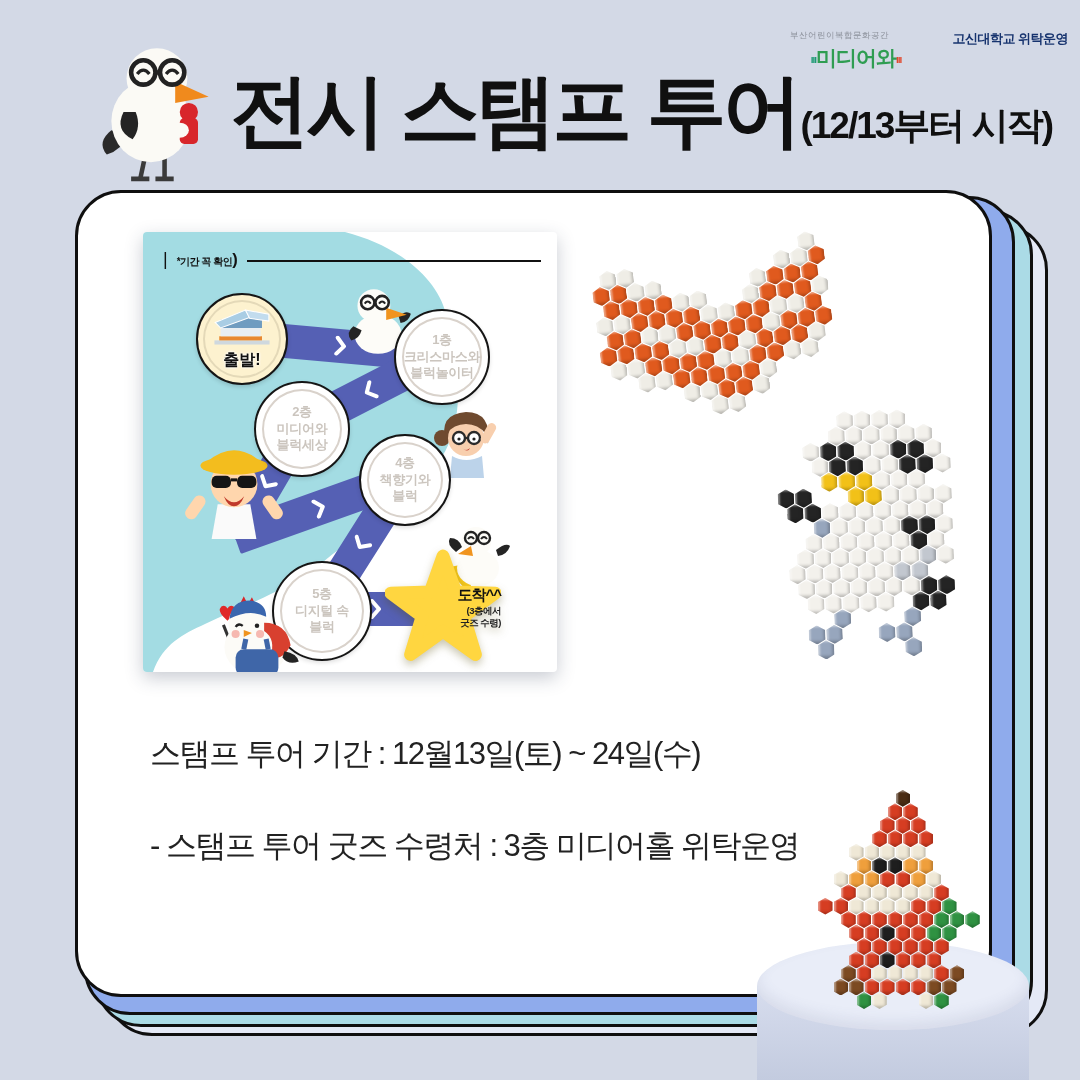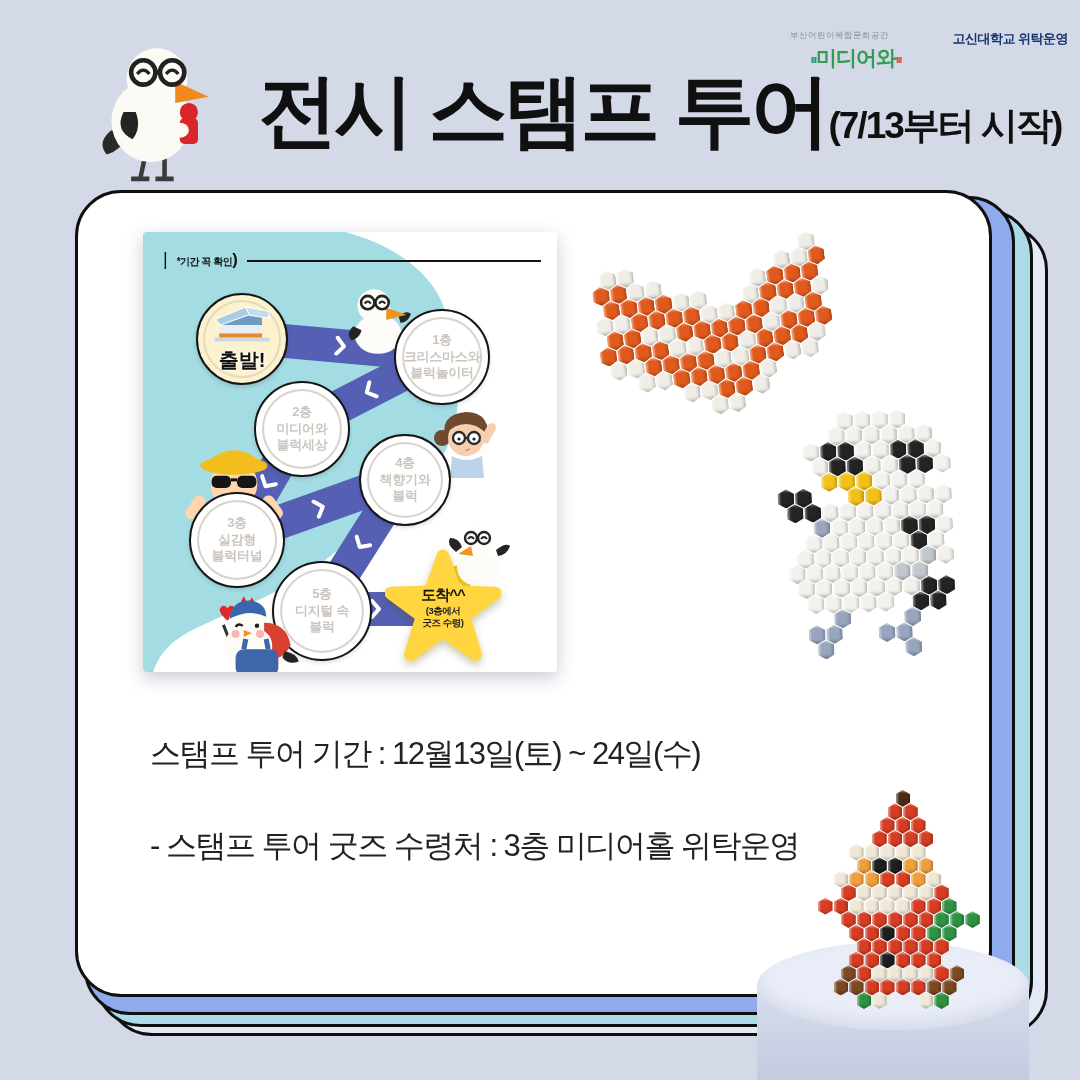--- a/index.html
+++ b/index.html
@@ -1,20 +1,20 @@
 <!DOCTYPE html>
 <html><head>
 <meta charset="utf-8">
 <style>
   html,body{margin:0;padding:0;}
   body{width:1080px;height:1080px;overflow:hidden;font-family:"Liberation Sans","DejaVu Sans",sans-serif;}
   #poster{position:relative;width:1080px;height:1080px;background:#d3d9e6;overflow:hidden;}
 
   
-  .title-row{position:absolute;left:258px;top:58px;display:flex;align-items:baseline;color:#101010;white-space:nowrap;}
+  .title-row{position:absolute;left:230px;top:58px;display:flex;align-items:baseline;color:#101010;white-space:nowrap;}
   .title-main{font-size:80px;font-weight:900;letter-spacing:-4px;}
   .title-suffix{font-size:37px;font-weight:900;letter-spacing:-2px;margin-left:2px;}
   .mascot{position:absolute;left:84px;top:36px;width:152px;height:152px;}
 
   .logo-small{position:absolute;left:786px;top:30px;width:140px;text-align:center;}
   .logo-small .cap{font-size:8.5px;color:#8a8f99;letter-spacing:.5px;text-align:left;margin-left:4px;}
   .logo-small .nm{font-size:21px;font-weight:900;color:#2f9d52;letter-spacing:-1px;margin-top:2px;}
   .logo-small .tick{font-size:10px;font-weight:900;vertical-align:2px;}
   .tick.red{color:#e1482e;} .tick.grn{color:#1d9a74;}
   .logo-org{position:absolute;right:12px;top:30px;text-align:right;color:#16336e;}
@@ -40,27 +40,27 @@
   .map-heading .rule{flex:1;border-bottom:2.5px solid #111;margin-left:9px;transform:translateY(-3px);}
 
   .ribbon{position:absolute;height:34px;background:#5560b4;z-index:2;display:flex;align-items:center;justify-content:center;border-radius:2px;}
   .ribbon svg{display:block;}
 
   .stop{position:absolute;background:#fff;border:2.5px solid #151515;border-radius:50%;z-index:4;
     box-shadow:inset 0 0 0 6px #ffffff, inset 0 0 0 8px #d9d2cb, 0 2px 4px rgba(0,0,0,.12);
     display:flex;flex-direction:column;align-items:center;justify-content:center;text-align:center;}
   .stop .ln{font-size:13px;line-height:16.5px;font-weight:700;color:#cbc5be;letter-spacing:-0.3px;}
   .stop.start{background:#fdf2cf;box-shadow:inset 0 0 0 5px #fdf2cf, inset 0 0 0 7px #e4d9b8, 0 2px 4px rgba(0,0,0,.15);}
-  .stop.start .lbl{font-size:20px;font-weight:900;color:#111;margin-top:1px;text-shadow:0 0 3px #fff,0 0 3px #fff;}
+  .stop.start .lbl{font-size:16px;font-weight:900;color:#111;margin-top:1px;text-shadow:0 0 3px #fff,0 0 3px #fff;}
 
   .char{position:absolute;z-index:3;}
   .char.front{z-index:5;}
 
   #star-finish{position:absolute;left:242px;top:317px;width:116px;height:116px;z-index:4;filter:drop-shadow(0 4px 4px rgba(80,70,0,.3));}
-  #star-finish .txt{position:absolute;left:0;top:0;width:100%;height:100%;display:flex;flex-direction:column;align-items:center;justify-content:center;z-index:2;}
+  #star-finish .txt{position:absolute;left:0;top:0;width:100%;height:100%;display:flex;flex-direction:column;align-items:flex-end;justify-content:center;z-index:2;}
   #star-finish .t1{font-size:15px;font-weight:900;color:#111;letter-spacing:-1px;}
   #star-finish .t2{font-size:9.5px;line-height:11.5px;font-weight:700;color:#222;letter-spacing:-0.5px;}
 
   
   .hex-art{position:absolute;z-index:6;}
   .hex{position:absolute;clip-path:polygon(50% 0,100% 25%,100% 75%,50% 100%,0 75%,0 25%);
     box-shadow:inset -2px -3px 3px rgba(0,0,0,.22), inset 2px 2px 2px rgba(255,255,255,.45);}
   #art-chevron{left:588px;top:258px;transform:rotate(-7deg);}
   #art-seagull{left:766px;top:414px;transform:rotate(-2deg);}
   #art-santa{left:818px;top:790px;z-index:8;}
@@ -97,21 +97,21 @@
     <circle cx="58" cy="24" r="8" fill="none" stroke="#222" stroke-width="3"></circle>
     <line x1="47" y1="24" x2="50" y2="24" stroke="#222" stroke-width="3"></line>
     <path d="M35,25 q4,-5 8,0 M54,25 q4,-5 8,0" stroke="#222" stroke-width="2.2" fill="none"></path>
     <circle cx="69" cy="50" r="6" fill="#d8262b"></circle>
     <rect x="63" y="54" width="12" height="17" rx="3" fill="#d8262b"></rect>
     <ellipse cx="63" cy="62" rx="6" ry="5" fill="#fbfaf5"></ellipse>
   </svg>
 
   <div class="title-row">
     <span class="title-main">전시 스탬프 투어</span>
-    <span class="title-suffix">(7/13부터 시작)</span>
+    <span class="title-suffix">(12/13부터 시작)</span>
   </div>
 
   <div class="logo-small">
     <div class="cap">부산어린이복합문화공간</div>
     <div class="nm"><span class="tick grn">ııı</span><span>미디어와</span><span class="tick red">ııı</span></div>
   </div>
 
   <div class="logo-org">
     <div class="l1">고신대학교 위탁운영</div>
   </div>
@@ -180,25 +180,20 @@
 
     <div class="stop" style="left:251px;top:77px;width:92px;height:92px;">
       <span class="ln">1층</span>
       <span class="ln">크리스마스와</span>
       <span class="ln">블럭놀이터</span>
     </div>
     <div class="stop" style="left:111px;top:149px;width:92px;height:92px;">
       <span class="ln">2층</span>
       <span class="ln">미디어와</span>
       <span class="ln">블럭세상</span>
-    </div>
-    <div class="stop" style="left:46px;top:260px;width:92px;height:92px;">
-      <span class="ln">3층</span>
-      <span class="ln">실감형</span>
-      <span class="ln">블럭터널</span>
     </div>
     <div class="stop" style="left:216px;top:202px;width:88px;height:88px;">
       <span class="ln">4층</span>
       <span class="ln">책향기와</span>
       <span class="ln">블럭</span>
     </div>
     <div class="stop" style="left:129px;top:329px;width:96px;height:96px;">
       <span class="ln">5층</span>
       <span class="ln">디지털 속</span>
       <span class="ln">블럭</span>

